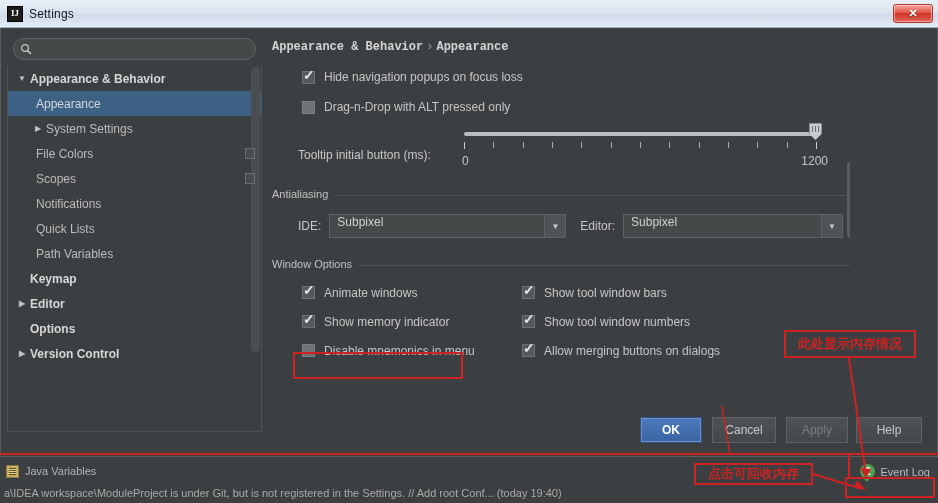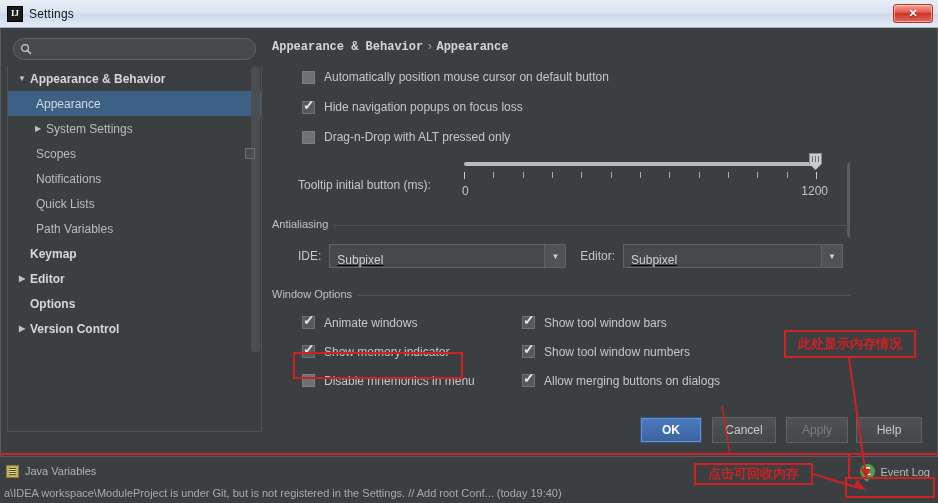--- a/index.html
+++ b/index.html
@@ -152,21 +152,21 @@
   }
   .group .gline {
     position: absolute; left: 0; right: 0; top: 7px; height: 1px; background: #4f5355;
   }
 
   
   .comborow { display: flex; align-items: center; margin-top: 12px; padding-left: 26px; }
   .combolbl { font-size: 12px; color: #c6c6c6; margin-right: 8px; }
   .combo {
     height: 24px; background: #45494a; border: 1px solid #5e6365;
-    display: flex; align-items: flex-end; position: relative; text-decoration: underline;
+    display: flex; align-items: flex-start; position: relative;
   }
   .combo .cv { font-size: 12px; color: #d0d0d0; padding-left: 7px; }
   .combo .carrow {
     position: absolute; right: 0; top: 0; width: 21px; height: 22px;
     background: #4f5355; border-left: 1px solid #5e6365;
     display: flex; align-items: center; justify-content: center;
     font-size: 8px; color: #cfcfcf;
   }
   .combo.ide { width: 237px; }
   .combo.ed  { width: 220px; }
@@ -345,20 +345,24 @@
         <div class="tree-item sel lvl1">
           <span>Appearance</span>
         </div>
 
 
         <div class="tree-item lvl1i">
           <span class="tw">▶</span>
           <span>System Settings</span>
         </div>
 
+        <div class="tree-item lvl1">
+          <span>File Colors</span>
+          <span class="trail-ic"></span>
+        </div>
 
         <div class="tree-item lvl1">
           <span>Scopes</span>
           <span class="trail-ic"></span>
         </div>
 
         <div class="tree-item lvl1">
           <span>Notifications</span>
         </div>
 
@@ -392,24 +396,20 @@
 
     <div class="rightpane">
 
       <div class="breadcrumb">
         <span>Appearance &amp; Behavior</span><span class="sep">›</span><span>Appearance</span>
       </div>
 
       <div class="panel">
         <div class="panel-scroll"></div>
 
-        <div class="chkrow">
-          <span class="chk"></span>
-          <span class="chklbl">Automatically position mouse cursor on default button</span>
-        </div>
         <div class="chkrow">
           <span class="chk on"></span>
           <span class="chklbl">Hide navigation popups on focus loss</span>
         </div>
         <div class="chkrow">
           <span class="chk"></span>
           <span class="chklbl">Drag-n-Drop with ALT pressed only</span>
         </div>
 
         <div class="sliderrow">

